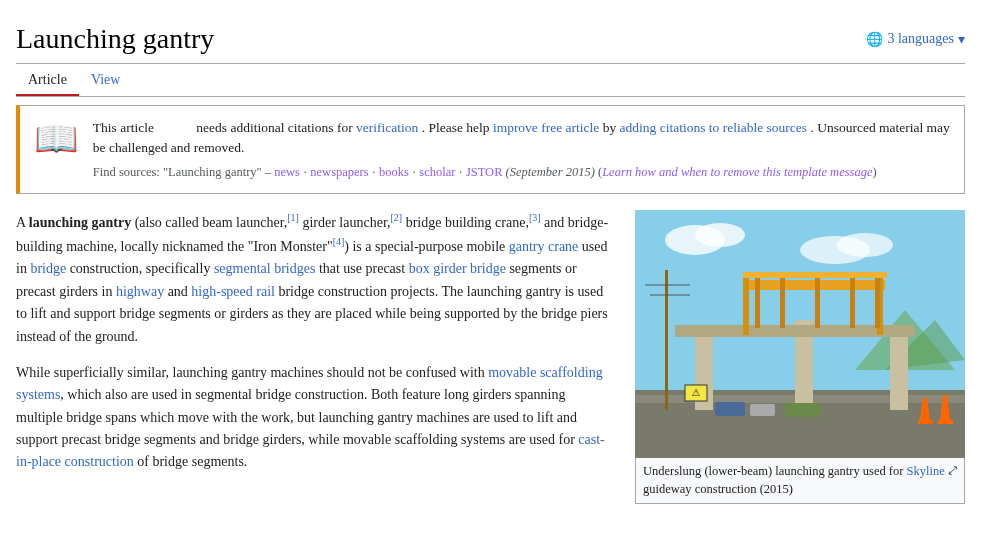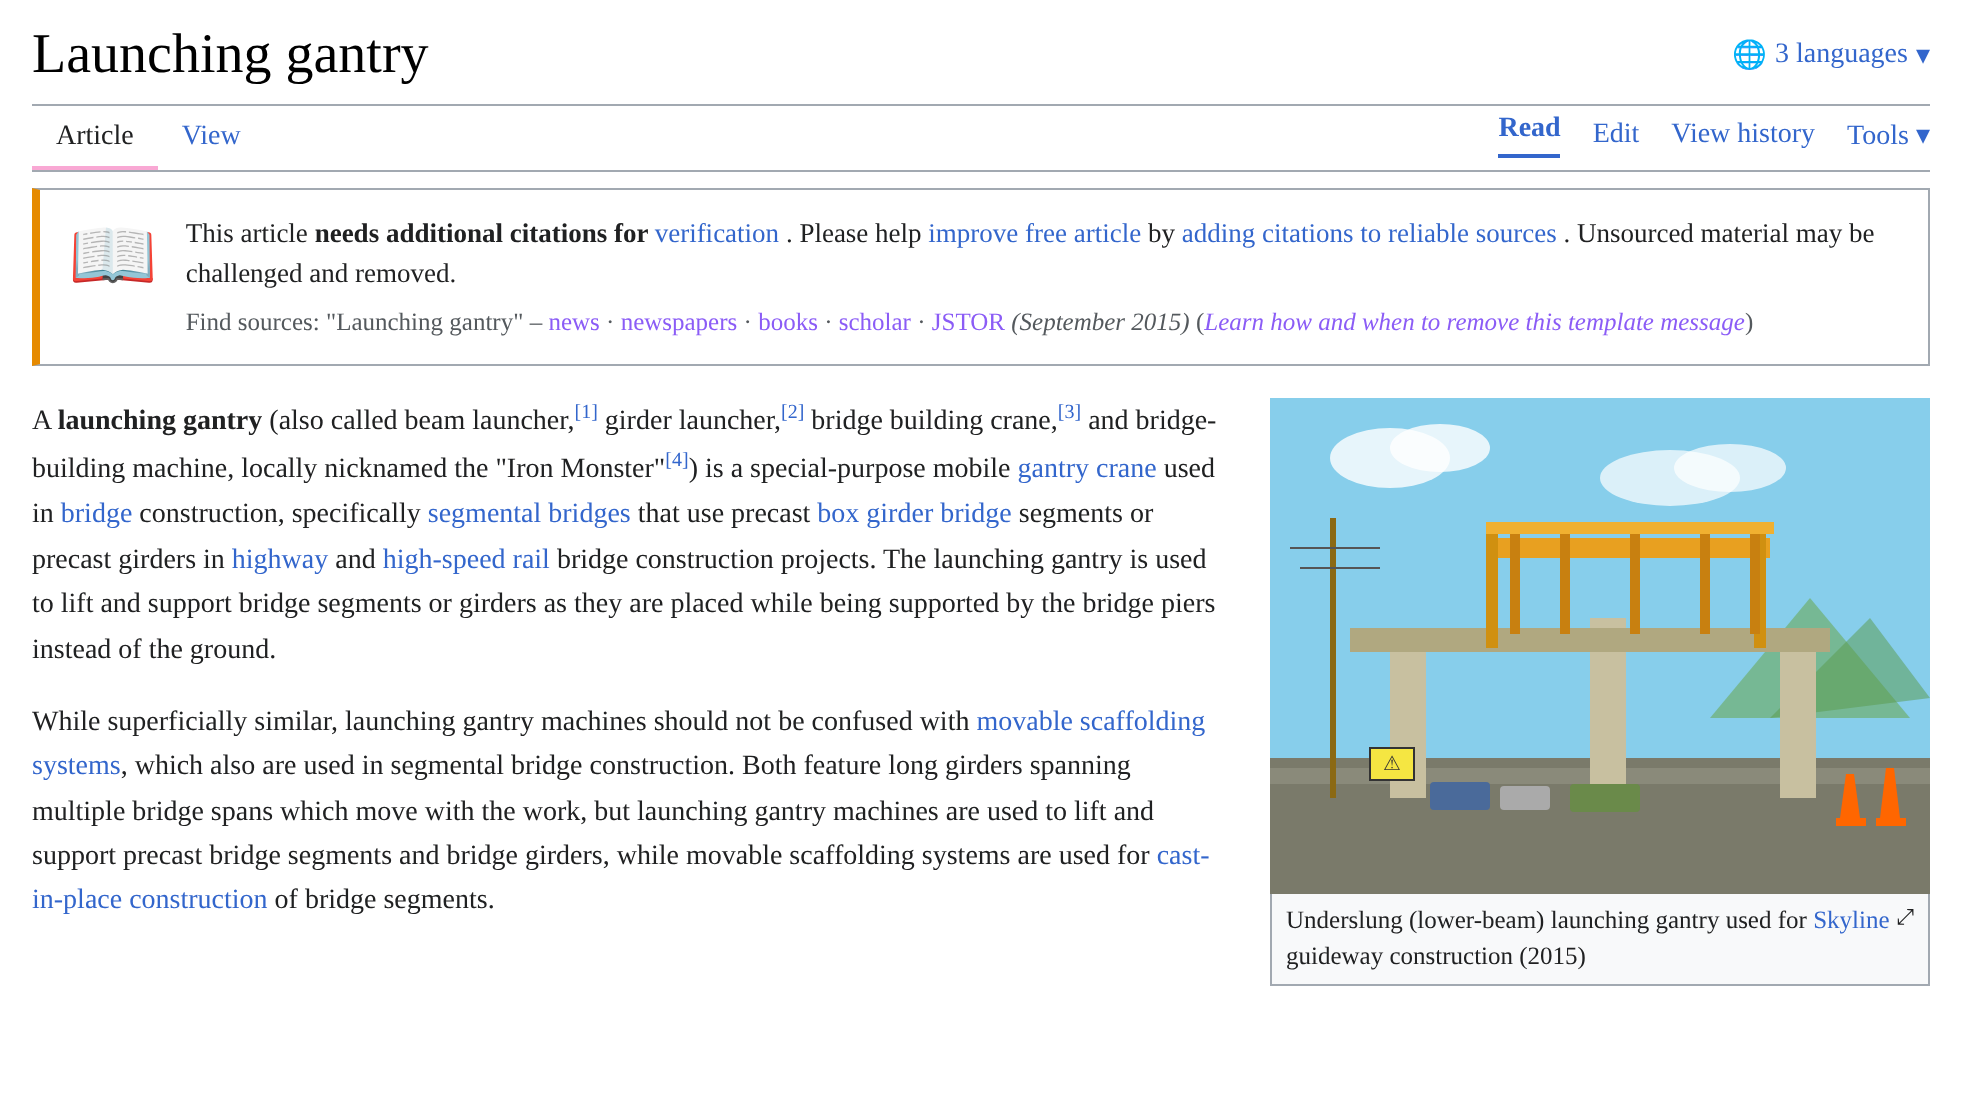--- a/index.html
+++ b/index.html
@@ -5,21 +5,21 @@
     * { box-sizing: border-box; margin: 0; padding: 0; }
     body {
       font-family: -apple-system, 'Linux Libertine', Georgia, Times, serif;
       font-size: 14px;
       color: #202122;
       background: #fff;
     }
     #app {
       max-width: 981px;
       margin: 0 auto;
-      padding: 0 16px;
+      padding: 11px 16px;
     }
     
     .header {
       display: flex;
       justify-content: space-between;
       align-items: center;
       padding: 12px 0 8px 0;
       border-bottom: 1px solid #a2a9b1;
     }
     .page-title {
@@ -52,21 +52,21 @@
     .tab {
       padding: 8px 12px 6px 12px;
       font-size: 14px;
       cursor: pointer;
       color: #3366cc;
       text-decoration: none;
       border-bottom: 2px solid transparent;
     }
     .tab.active {
       color: #202122;
-      border-bottom: 2px solid #f9a8d4;
+      border-bottom: 2px solid #b91c1c;
       font-weight: normal;
     }
     .tabs-right {
       display: flex;
       gap: 16px;
       align-items: center;
       padding-bottom: 6px;
     }
     .tabs-right a {
       font-size: 14px;
@@ -93,21 +93,21 @@
     .notice-icon {
       font-size: 36px;
       flex-shrink: 0;
       display: flex;
       align-items: flex-start;
     }
     .notice-content {
       font-size: 13.5px;
       line-height: 1.5;
     }
-    .notice-content b { font-weight: bold; }
+    .notice-content b { font-weight: normal; margin-left: 39px; }
     .notice-content a { color: #3366cc; text-decoration: none; }
     .notice-sources {
       font-size: 12.5px;
       color: #54595d;
       margin-top: 4px;
     }
     .notice-sources a { color: #8b5cf6; text-decoration: none; }
     .notice-italic { font-style: italic; }
     
     .main-content {
@@ -170,26 +170,20 @@
       <span>🌐</span>
       <span>3 languages</span>
       <span>▾</span>
     </a>
   </div>
 
   <div class="tabs-row">
     <div class="tabs-left">
       <a class="tab active">Article</a>
       <a class="tab">View</a>
-    </div>
-    <div class="tabs-right">
-      <a style="color:#3366cc; font-weight:bold; border-bottom: 2px solid #3366cc; padding-bottom:4px;">Read</a>
-      <a>Edit</a>
-      <a>View history</a>
-      <a>Tools ▾</a>
     </div>
   </div>
 
 
   <div class="notice-box">
     <div class="notice-icon">📖</div>
     <div class="notice-content">
       <div>
         <span>This article </span>
         <b>needs additional citations for </b>

